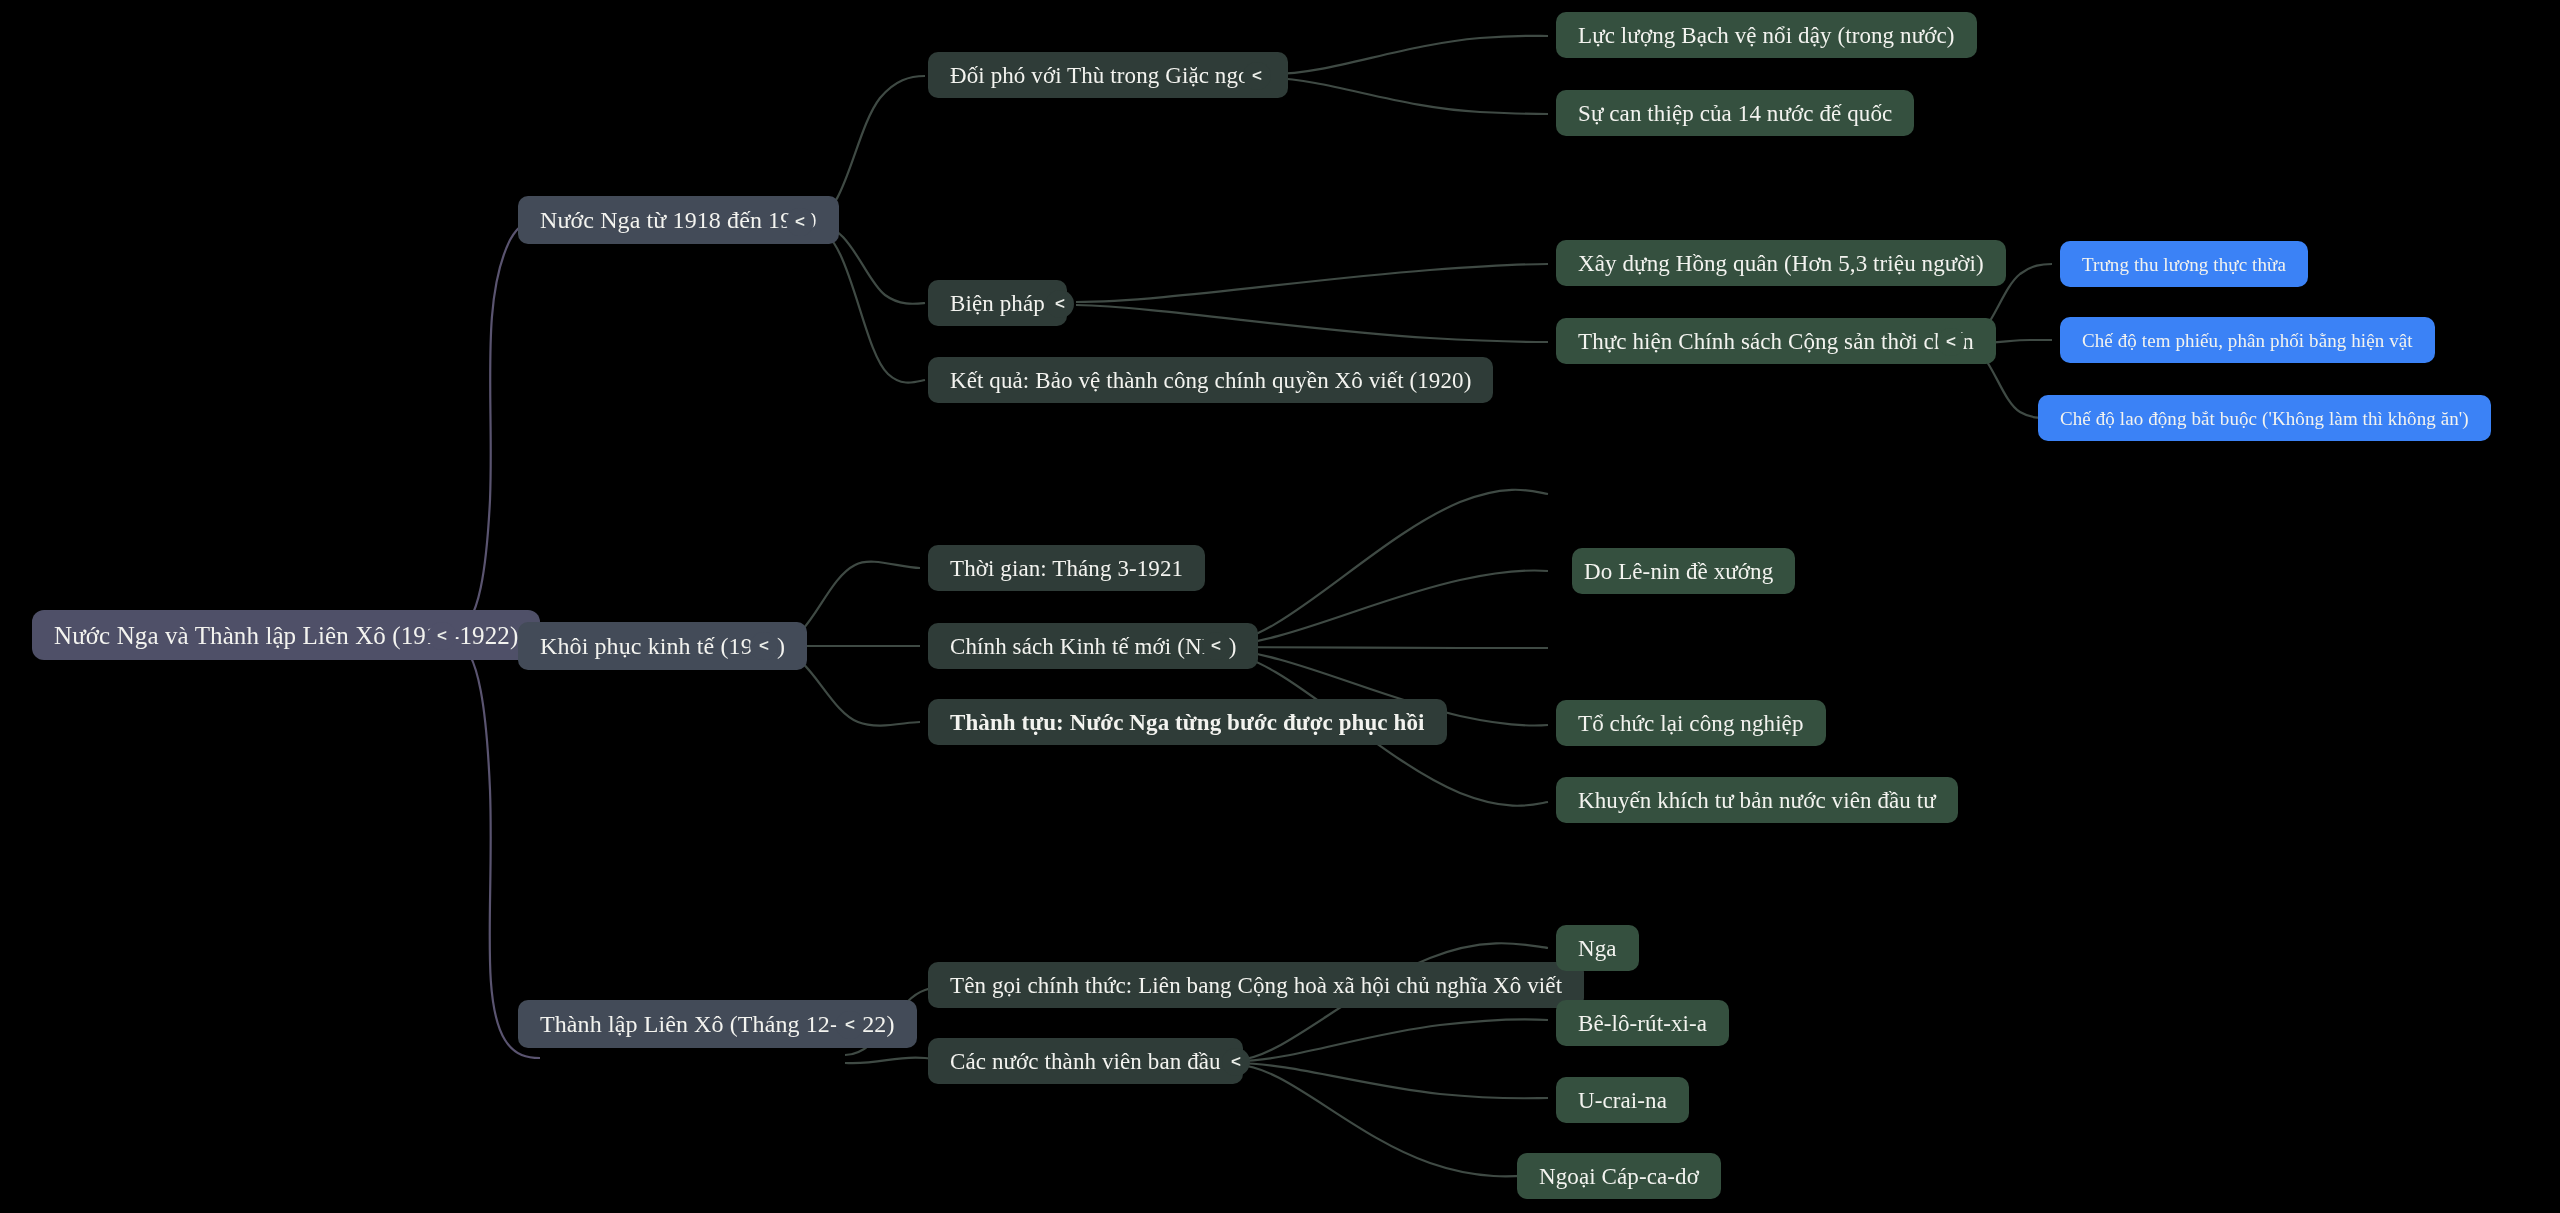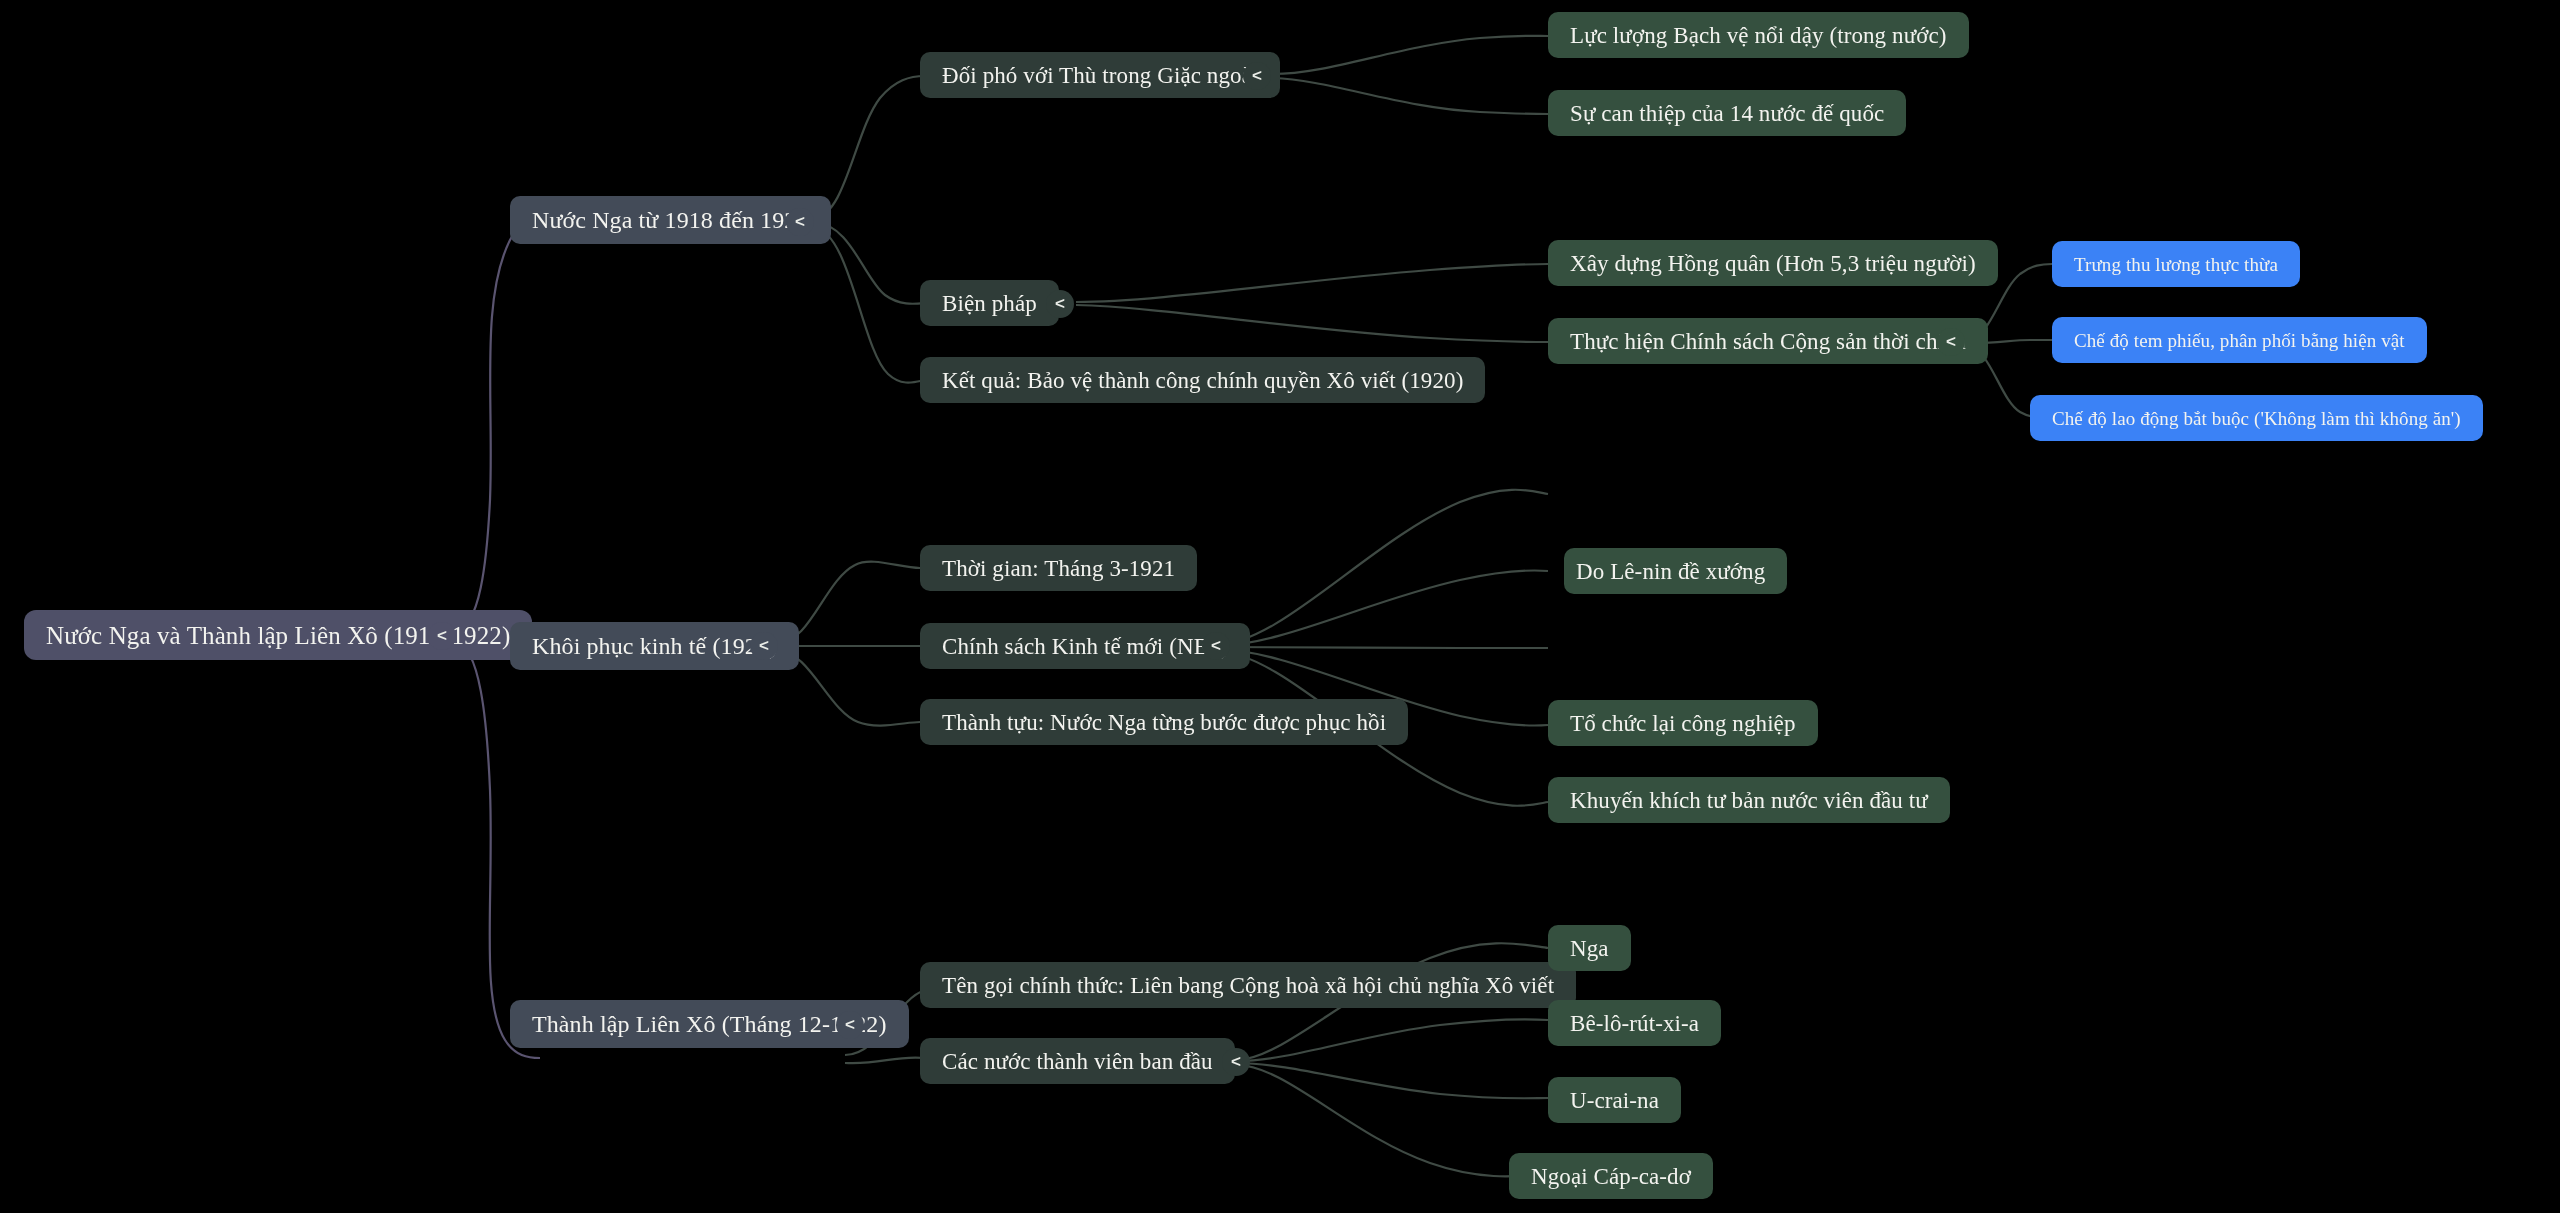--- a/index.html
+++ b/index.html
@@ -30,20 +30,21 @@
     position: absolute;
     display: flex;
     align-items: center;
     box-sizing: border-box;
     border-radius: 10px;
     color: #f3f3ef;
     white-space: nowrap;
     line-height: 1;
     padding: 0 22px;
     letter-spacing: 0.1px;
+    margin-left: 8px;
   }
   .node.lvl0 {
     background: #4f5068;
     font-size: 25px;
     height: 50px;
     border-radius: 12px;
   }
   .node.lvl1 {
     background: #434b58;
     font-size: 24px;
@@ -197,21 +198,21 @@
   <div class="node lvl3" style="left:1564px; top:548px;padding-left:12px;">
     <span>Do Lê-nin đề xướng</span>
   </div>
   <div class="node lvl3" style="left:1548px; top:700px;">
     <span>Tổ chức lại công nghiệp</span>
   </div>
   <div class="node lvl3" style="left:1548px; top:777px;">
     <span>Khuyến khích tư bản nước viên đầu tư</span>
   </div>
 
-  <div class="node lvl2" style="left:920px; top:699px;">
+  <div class="node lvl2" style="left:920px; top:699px;font-weight:bold;">
     <span>Thành tựu: Nước Nga từng bước được phục hồi</span>
   </div>
 
   <div class="node lvl1" style="left:510px; top:1000px;">
     <span>Thành lập Liên Xô (Tháng 12-1922)</span>
   </div>
   <div class="toggle t1" style="left:836px; top:1011px;">&lt;</div>
 
   <div class="node lvl2" style="left:920px; top:962px;">
     <span>Tên gọi chính thức: Liên bang Cộng hoà xã hội chủ nghĩa Xô viết</span>

